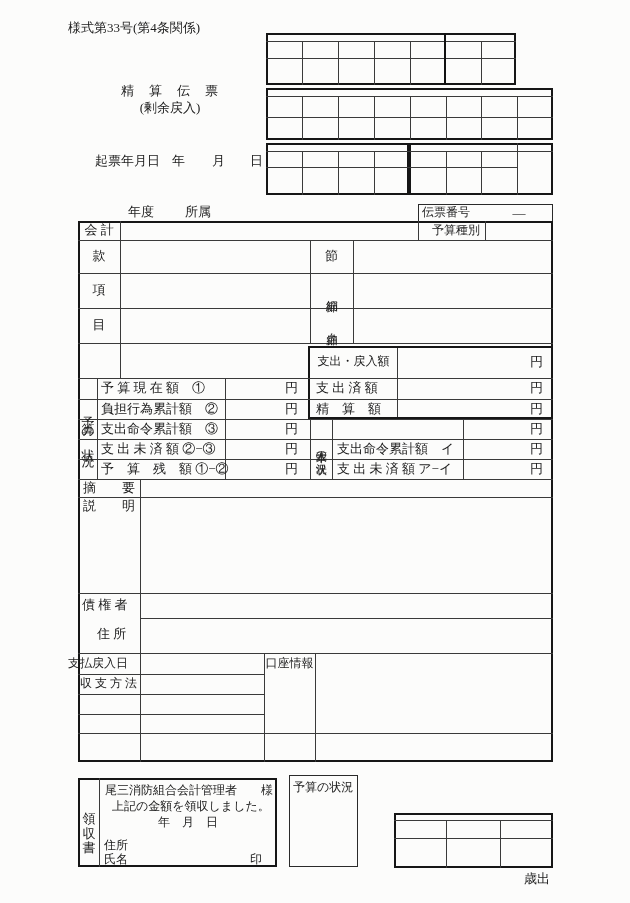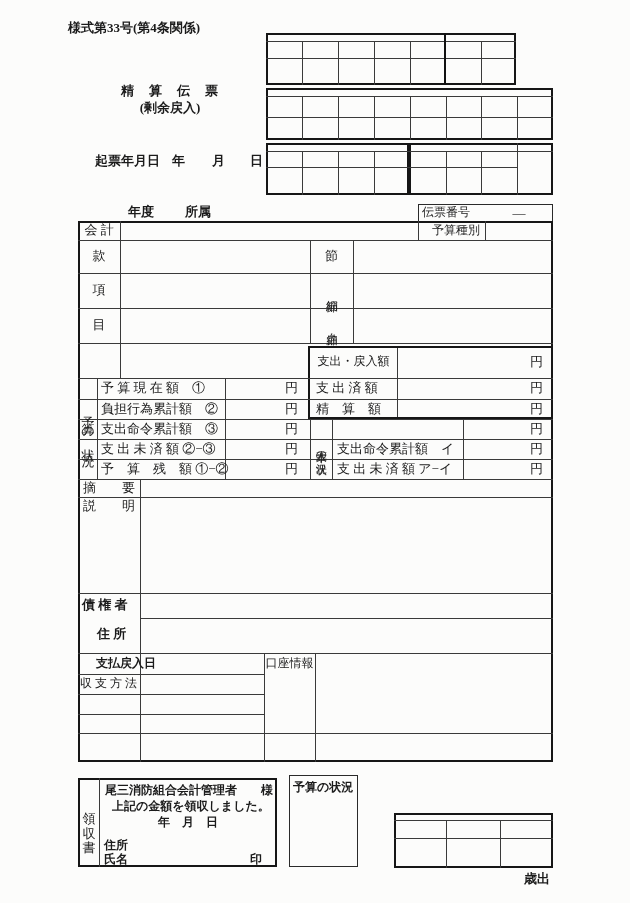--- a/index.html
+++ b/index.html
@@ -8,21 +8,21 @@
         font-size:13px;overflow:hidden;}
   .hl{position:absolute;height:1px;background:#3a3a3a;}
   .vl{position:absolute;width:1px;background:#3a3a3a;}
   .vl2{position:absolute;width:2px;background:#111;}
   .box{position:absolute;border:2px solid #161616;box-sizing:border-box;}
   .box1{position:absolute;border:1px solid #2a2a2a;box-sizing:border-box;}
   .cell{position:absolute;display:flex;align-items:center;box-sizing:border-box;
         white-space:nowrap;line-height:1.1;}
   .cen{justify-content:center;}
   .rt{justify-content:flex-end;}
-  .t{position:absolute;white-space:nowrap;line-height:1.2;font-weight:bold;}
+  .t{position:absolute;white-space:nowrap;line-height:1.2;}
   .vert{position:absolute;writing-mode:vertical-rl;text-orientation:upright;
         display:flex;align-items:center;justify-content:center;box-sizing:border-box;}
   .f12{font-size:12px;} .f11{font-size:11px;}
   .ctr{text-align:center;}
 </style>
 </head>
 <body>
 
 <div id="page">
 
@@ -145,21 +145,21 @@
   <div class="cell" style="left:337px;top:439px;width:126px;height:20px;">支出命令累計額　イ</div>
   <div class="cell" style="left:337px;top:459px;width:126px;height:20px;">支 出 未 済 額 ア−イ</div>
   <div class="cell rt" style="left:463px;top:419px;width:80px;height:20px;">円</div>
   <div class="cell rt" style="left:463px;top:439px;width:80px;height:20px;">円</div>
   <div class="cell rt" style="left:463px;top:459px;width:80px;height:20px;">円</div>
 
   <div class="cell cen" style="left:78px;top:479px;width:62px;height:18px;">摘　　要</div>
   <div class="cell cen" style="left:78px;top:497px;width:62px;height:18px;">説　　明</div>
   <div class="t" style="left:82px;top:597px;">債 権 者</div>
   <div class="t" style="left:97px;top:626px;">住 所</div>
-  <div class="cell f12" style="left:96px;top:653px;width:60px;height:21px;font-weight:bold;">支払戻入日</div>
+  <div class="cell f12" style="left:68px;top:653px;width:60px;height:21px;">支払戻入日</div>
   <div class="cell f12" style="left:80px;top:674px;width:60px;height:20px;">収 支 方 法</div>
   <div class="cell cen f12" style="left:264px;top:653px;width:51px;height:21px;">口座情報</div>
 
   <div class="box" style="left:78px;top:778px;width:199px;height:89px;"></div>
   <div class="vl" style="left:99px;top:778px;height:89px;"></div>
   <div class="vert" style="left:78px;top:778px;width:21px;height:89px;letter-spacing:14px;">領収書</div>
   <div class="t f12" style="left:105px;top:783px;">尾三消防組合会計管理者　　様</div>
   <div class="t f12" style="left:112px;top:799px;">上記の金額を領収しました。</div>
   <div class="t f12" style="left:158px;top:815px;">年　月　日</div>
   <div class="t f12" style="left:104px;top:838px;">住所</div>

